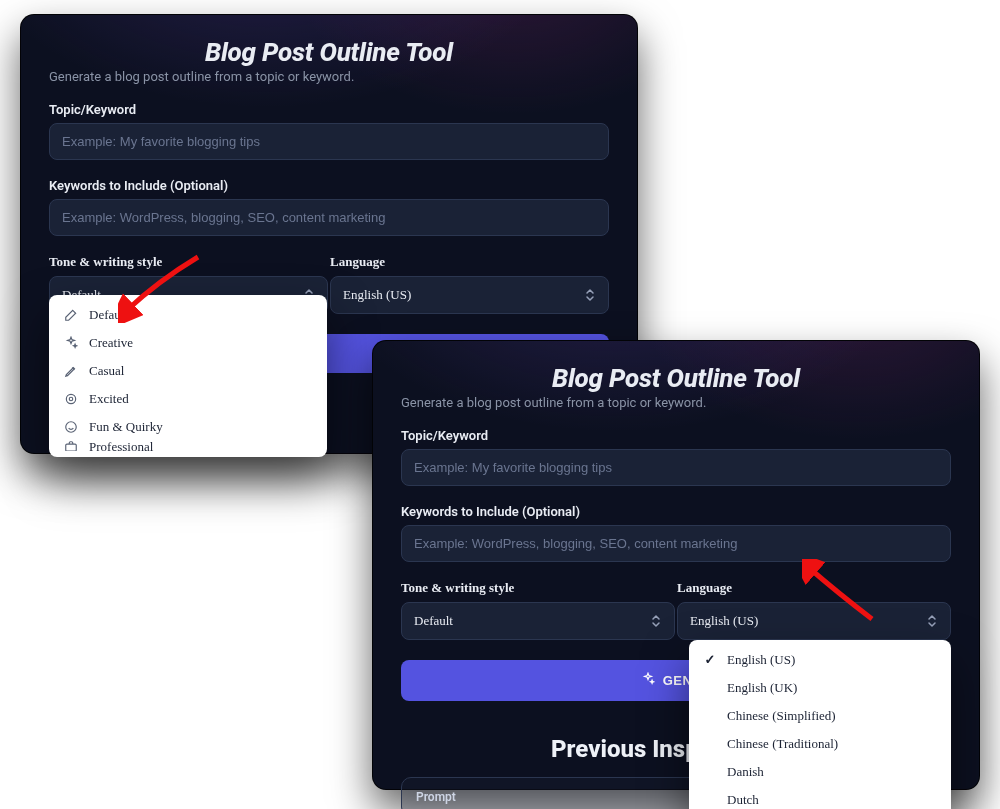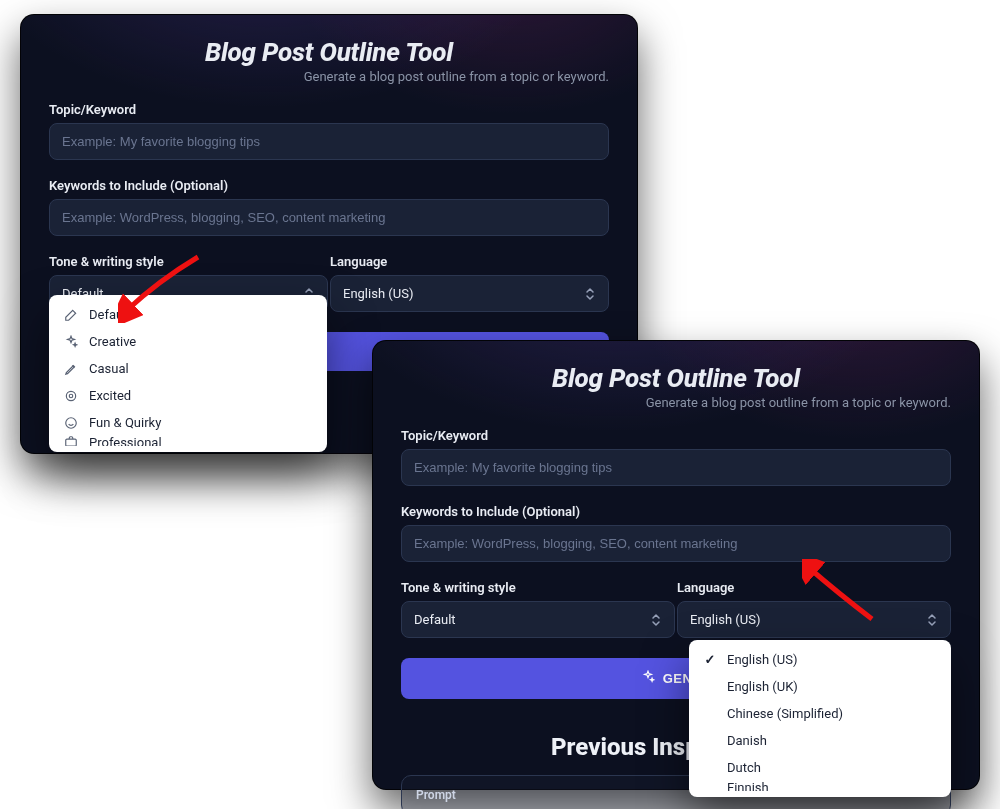--- a/index.html
+++ b/index.html
@@ -19,36 +19,36 @@
     border-radius: 14px;
     box-shadow: 0 20px 40px rgba(0,0,0,0.6);
     color: #e9ecf3;
     padding: 22px 28px 28px 28px;
     border: 1px solid rgba(0,0,0,0.8);
   }
   .panel1 { left: 20px; top: 14px; width: 618px; height: 440px; z-index: 1; }
   .panel2 { left: 372px; top: 340px; width: 608px; height: 450px; z-index: 2; }
 
   .title { text-align: center; font-size: 26px; font-weight: 800; letter-spacing: -0.2px; font-style: italic; }
-  .subtitle { text-align: right; font-size: 13px; color: #8a93a6; margin-top: 2px; }
+  .subtitle { text-align: left; font-size: 13px; color: #8a93a6; margin-top: 2px; }
 
   .field-label { font-size: 13px; font-weight: 600; color: #e9ecf3; margin-top: 18px; margin-bottom: 6px; }
   .input {
     width: 100%;
     background: #1a2236;
     border: 1px solid #2b3650;
     border-radius: 8px;
     color: #ec4899;
     font-size: 13px;
     padding: 10px 12px;
     outline: none;
   }
   .input::placeholder { color: #6a7590; }
 
-  .row { display: flex; gap: 2px; margin-top: 18px; position: relative; }
+  .row { display: flex; gap: 2px; margin-top: 18px; position: relative; font-family: Liberation Serif, serif; }
   .col { flex: 1; position: relative; }
 
   .select {
     width: 100%;
     background: #1a2236;
     border: 1px solid #2b3650;
     border-radius: 8px;
     color: #e9ecf3;
     font-size: 13px;
     padding: 10px 34px 10px 12px;
@@ -297,20 +297,24 @@
         <div class="dd-item">
           <span class="spacer-check"></span>
           <span>English (UK)</span>
         </div>
         <div class="dd-item">
           <span class="spacer-check"></span>
           <span>Chinese (Simplified)</span>
         </div>
         <div class="dd-item">
           <span class="spacer-check"></span>
+          <span>Chinese (Traditional)</span>
+        </div>
+        <div class="dd-item">
+          <span class="spacer-check"></span>
           <span>Danish</span>
         </div>
         <div class="dd-item">
           <span class="spacer-check"></span>
           <span>Dutch</span>
         </div>
         <div class="dd-item dd-cut">
           <span class="spacer-check"></span>
           <span>Finnish</span>
         </div>

